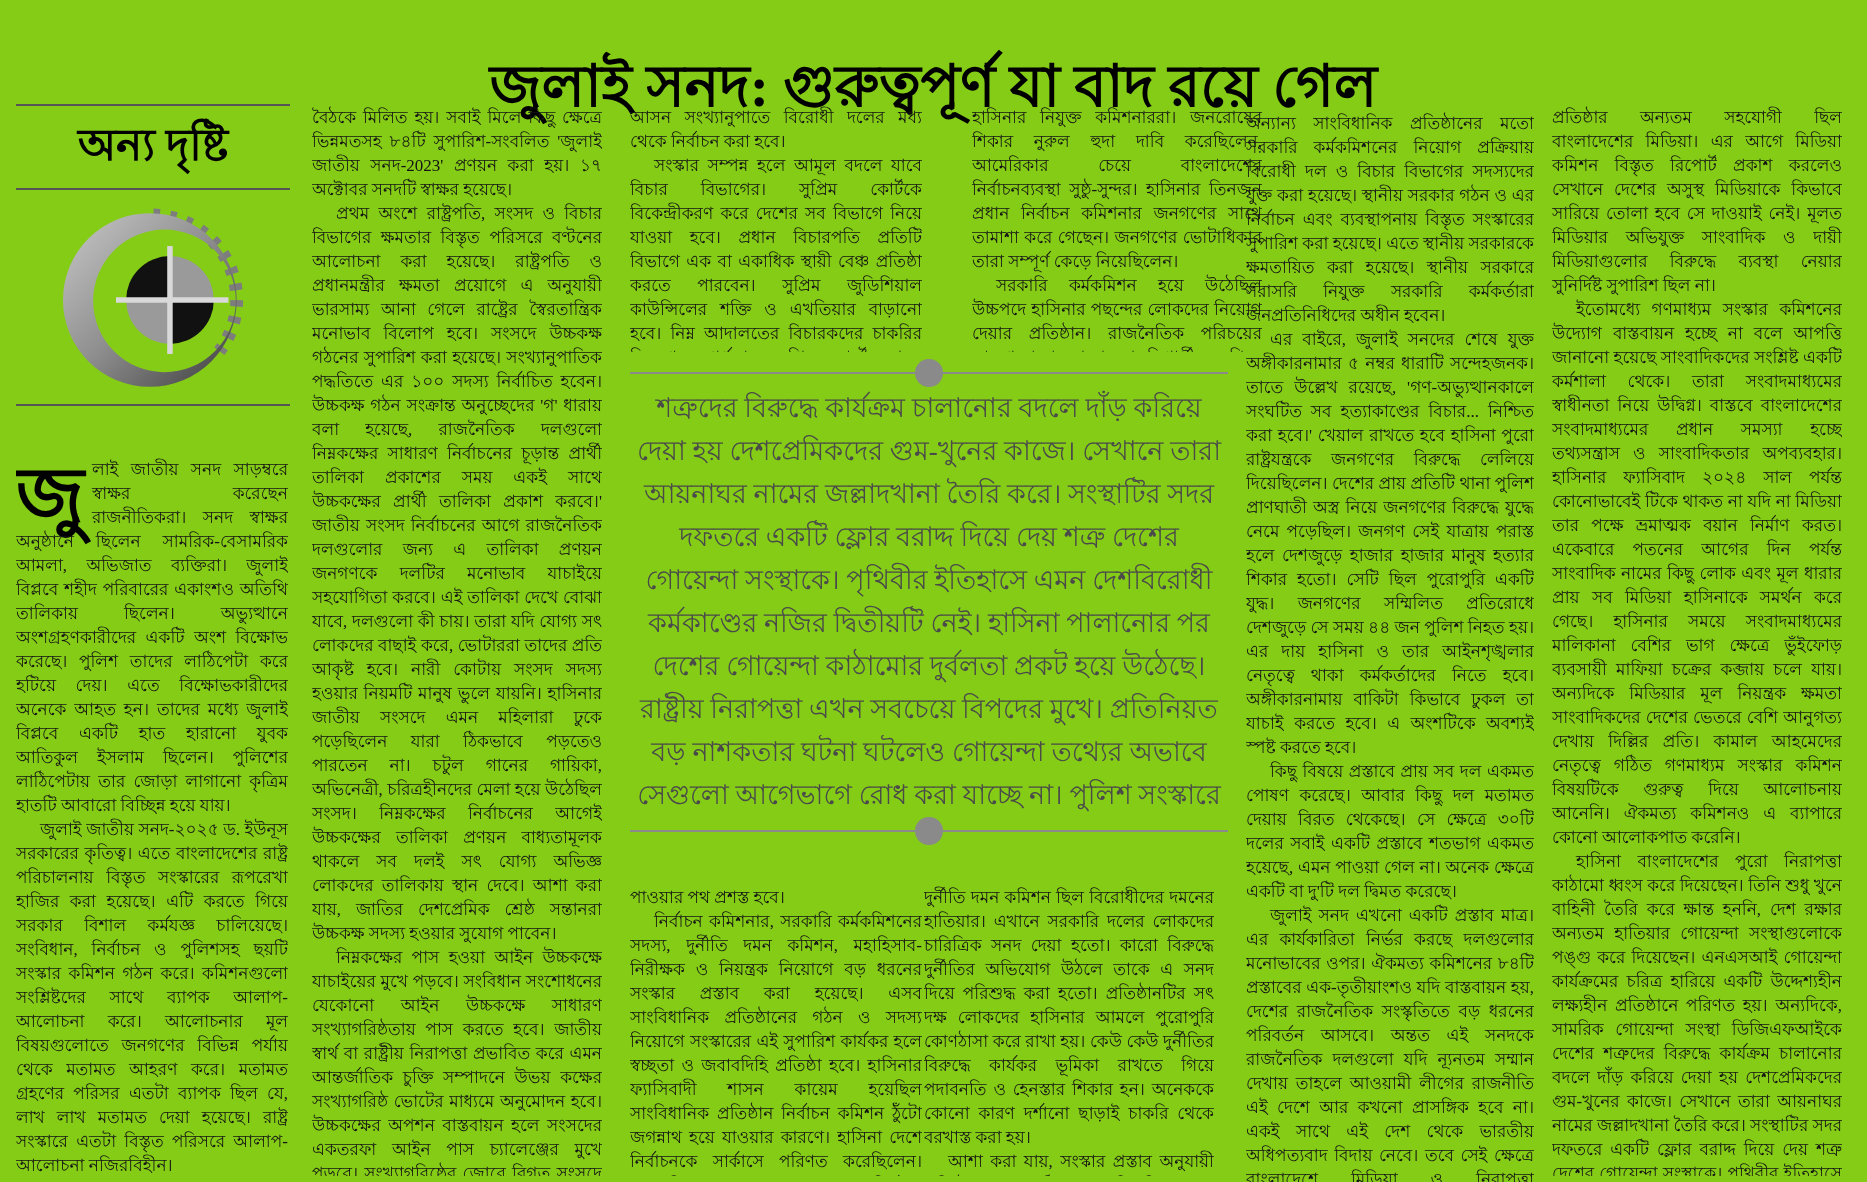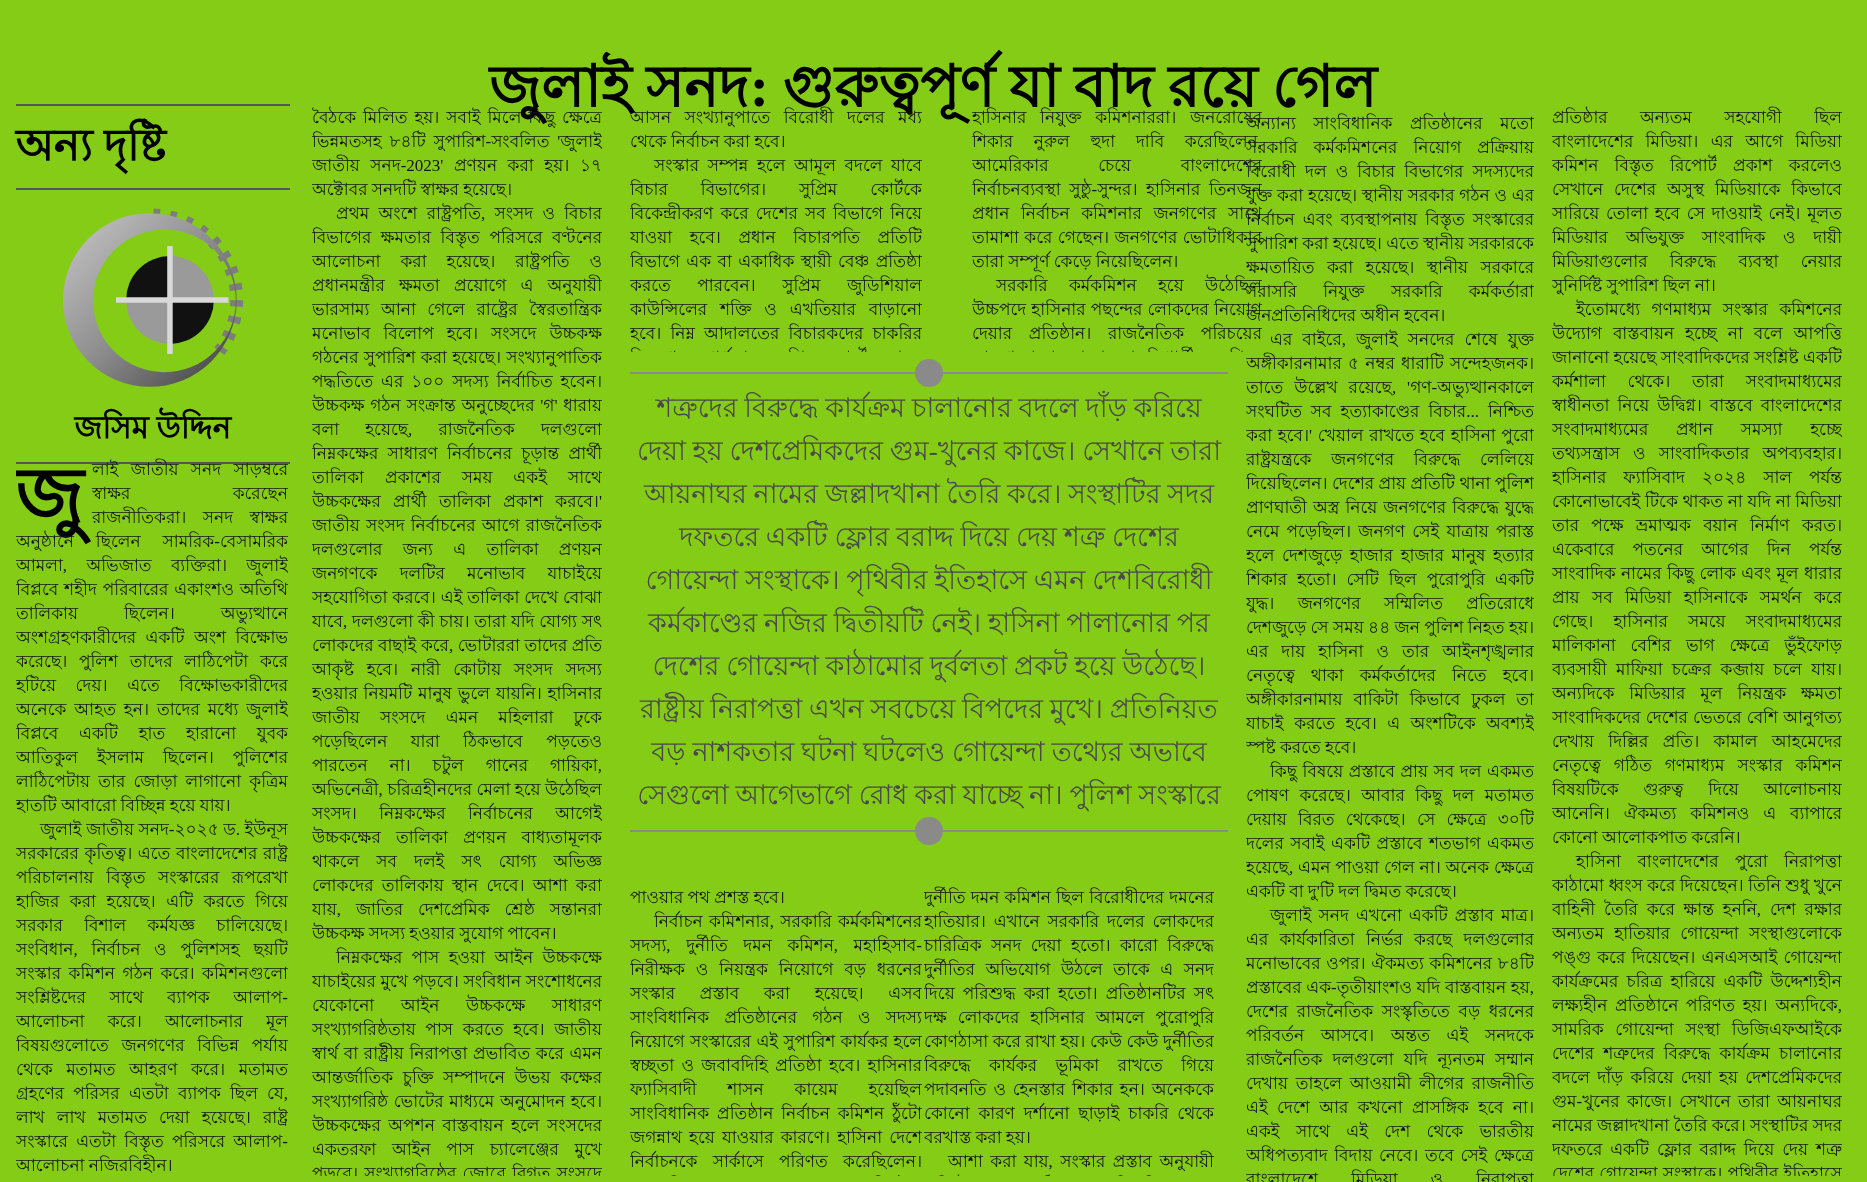--- a/index.html
+++ b/index.html
@@ -12,21 +12,21 @@
   
   .headline{
     position:absolute;left:0;right:0;top:4px;height:96px;
     text-align:center;font-size:58px;line-height:88px;font-weight:700;
     letter-spacing:0;color:#000;
   }
   
   .sidebar{position:absolute;left:16px;top:104px;width:274px;}
   .rule{height:2px;background:#555;margin:0;}
   .section-title{
-    font-size:44px;font-weight:700;color:#000;
+    text-align:center;font-size:44px;font-weight:700;color:#000;
     padding:14px 0 16px 0;line-height:52px;
   }
   .logo-wrap{text-align:center;padding:14px 0 4px 0;}
   .byline{
     text-align:center;font-size:31px;font-weight:700;color:#000;
     padding:4px 0 14px 0;line-height:40px;
   }
   
   .col{
     position:absolute;overflow:hidden;
@@ -82,21 +82,20 @@
 
         <path d="M118,57 A48,48 0 0 0 70,105 L118,105 Z" fill="#111"></path>
         <path d="M118,57 A48,48 0 0 1 166,105 L118,105 Z" fill="#9a9a9a"></path>
         <path d="M70,105 A48,48 0 0 0 118,153 L118,105 Z" fill="#9a9a9a"></path>
         <path d="M166,105 A48,48 0 0 1 118,153 L118,105 Z" fill="#111"></path>
 
         <line x1="118" y1="46" x2="118" y2="164" stroke="#d9d9d9" stroke-width="6"></line>
         <line x1="59" y1="105" x2="182" y2="105" stroke="#d9d9d9" stroke-width="6"></line>
       </svg>
     </div>
-    <div class="byline">জসিম উদ্দিন</div>
     <div class="rule"></div>
   </div>
 
   <div class="col" style="left:16px;top:458px;width:272px;height:718px;">
     <p>
       <span class="dropcap">জু</span><span>লাই জাতীয় সনদ সাড়ম্বরে স্বাক্ষর করেছেন রাজনীতিকরা। সনদ স্বাক্ষর অনুষ্ঠানে ছিলেন সামরিক-বেসামরিক আমলা, অভিজাত ব্যক্তিরা। জুলাই বিপ্লবে শহীদ পরিবারের একাংশও অতিথি তালিকায় ছিলেন। অভ্যুত্থানে অংশগ্রহণকারীদের একটি অংশ বিক্ষোভ করেছে। পুলিশ তাদের লাঠিপেটা করে হটিয়ে দেয়। এতে বিক্ষোভকারীদের অনেকে আহত হন। তাদের মধ্যে জুলাই বিপ্লবে একটি হাত হারানো যুবক আতিকুল ইসলাম ছিলেন। পুলিশের লাঠিপেটায় তার জোড়া লাগানো কৃত্রিম হাতটি আবারো বিচ্ছিন্ন হয়ে যায়।</span>
     </p>
     <p class="ind">জুলাই জাতীয় সনদ-২০২৫ ড. ইউনূস সরকারের কৃতিত্ব। এতে বাংলাদেশের রাষ্ট্র পরিচালনায় বিস্তৃত সংস্কারের রূপরেখা হাজির করা হয়েছে। এটি করতে গিয়ে সরকার বিশাল কর্মযজ্ঞ চালিয়েছে। সংবিধান, নির্বাচন ও পুলিশসহ ছয়টি সংস্কার কমিশন গঠন করে। কমিশনগুলো সংশ্লিষ্টদের সাথে ব্যাপক আলাপ-আলোচনা করে। আলোচনার মূল বিষয়গুলোতে জনগণের বিভিন্ন পর্যায় থেকে মতামত আহরণ করে। মতামত গ্রহণের পরিসর এতটা ব্যাপক ছিল যে, লাখ লাখ মতামত দেয়া হয়েছে। রাষ্ট্র সংস্কারে এতটা বিস্তৃত পরিসরে আলাপ-আলোচনা নজিরবিহীন।</p>
 
   </div>

